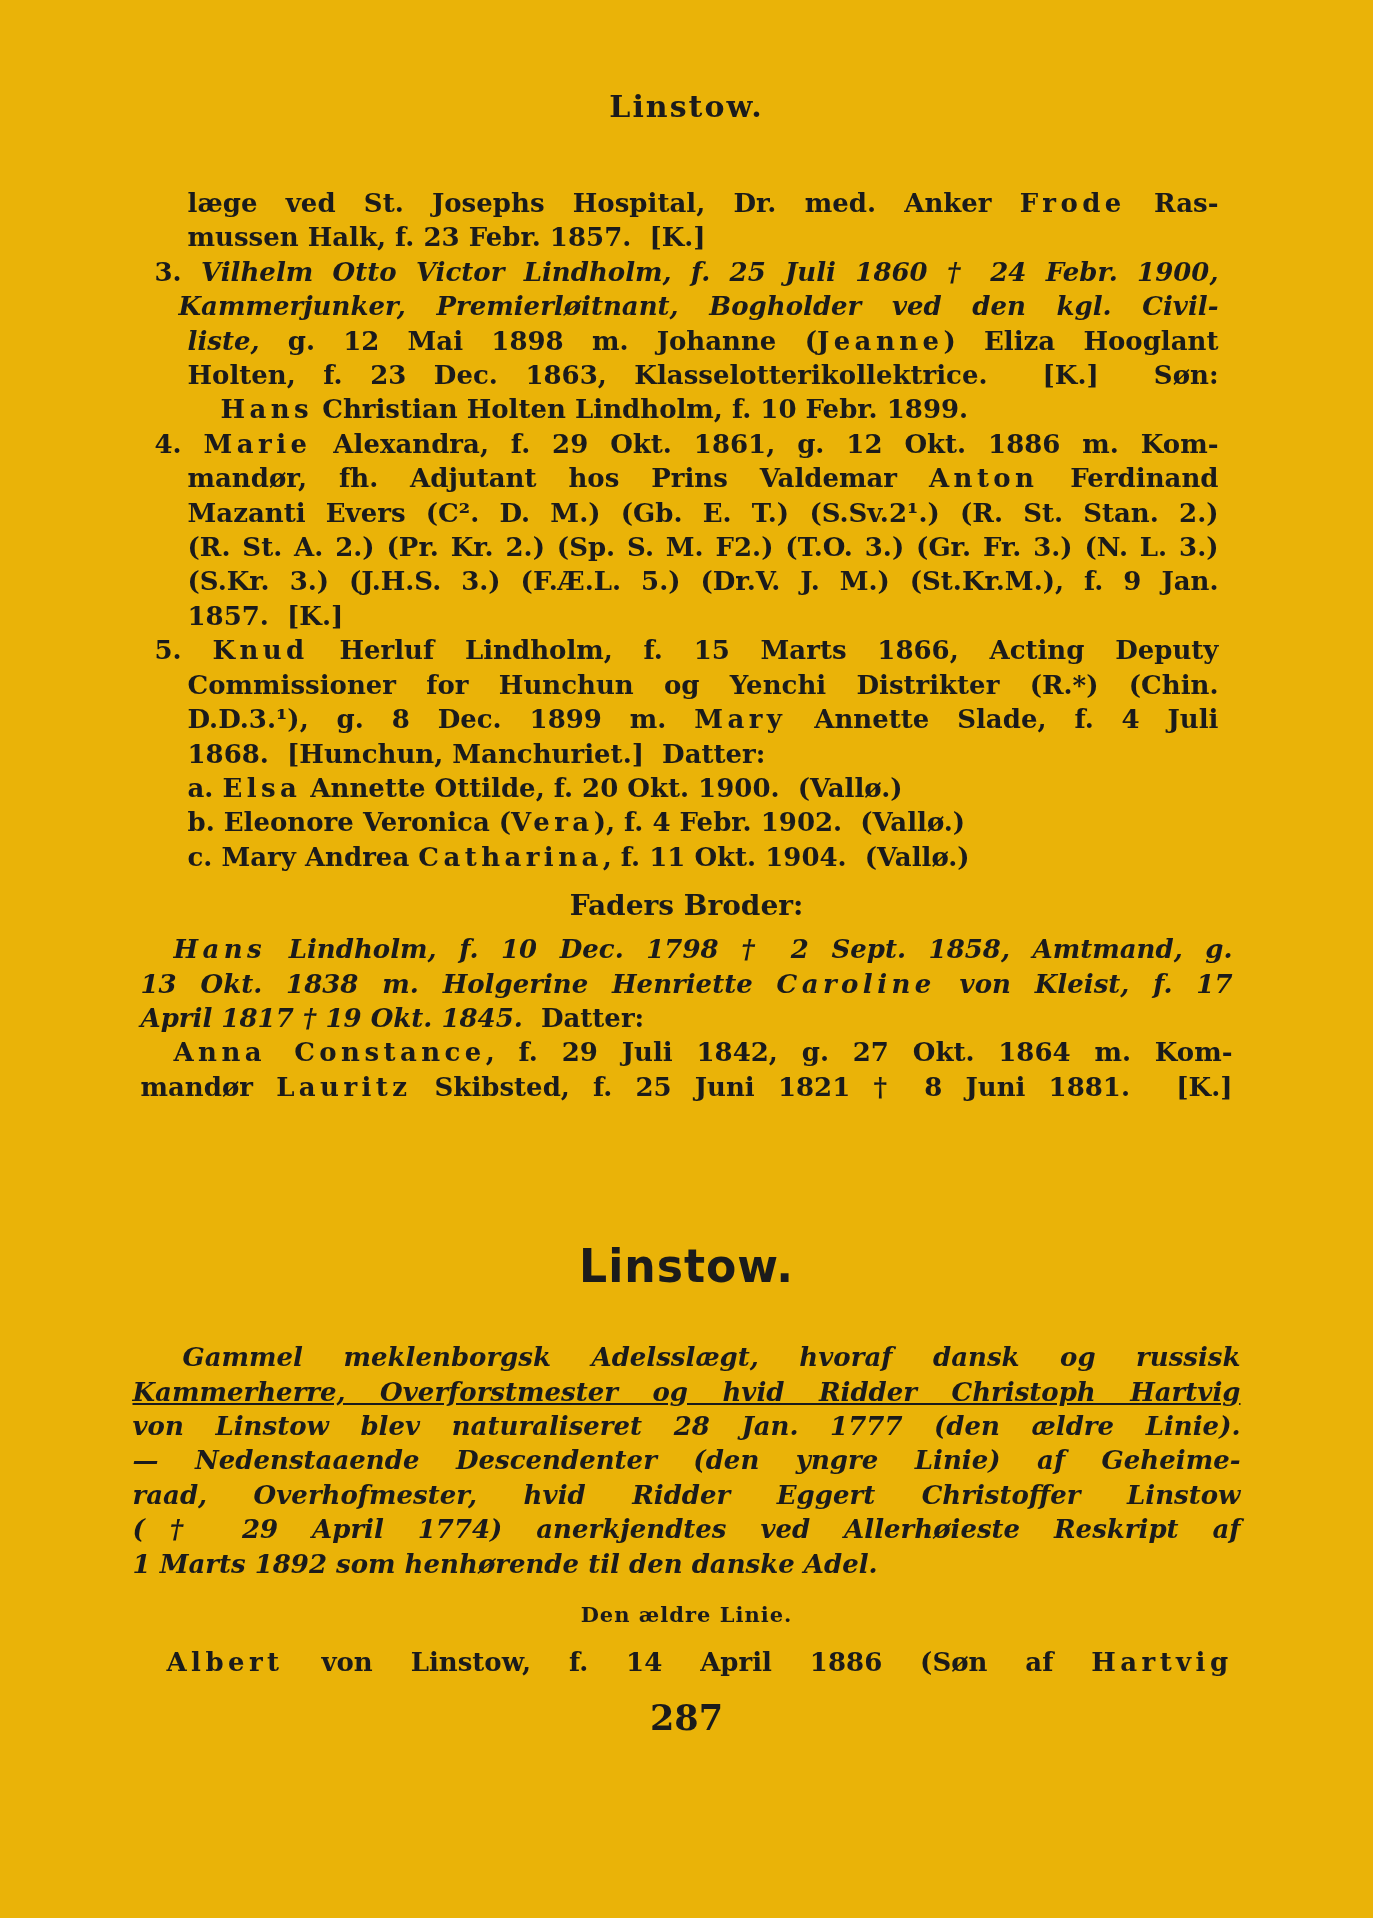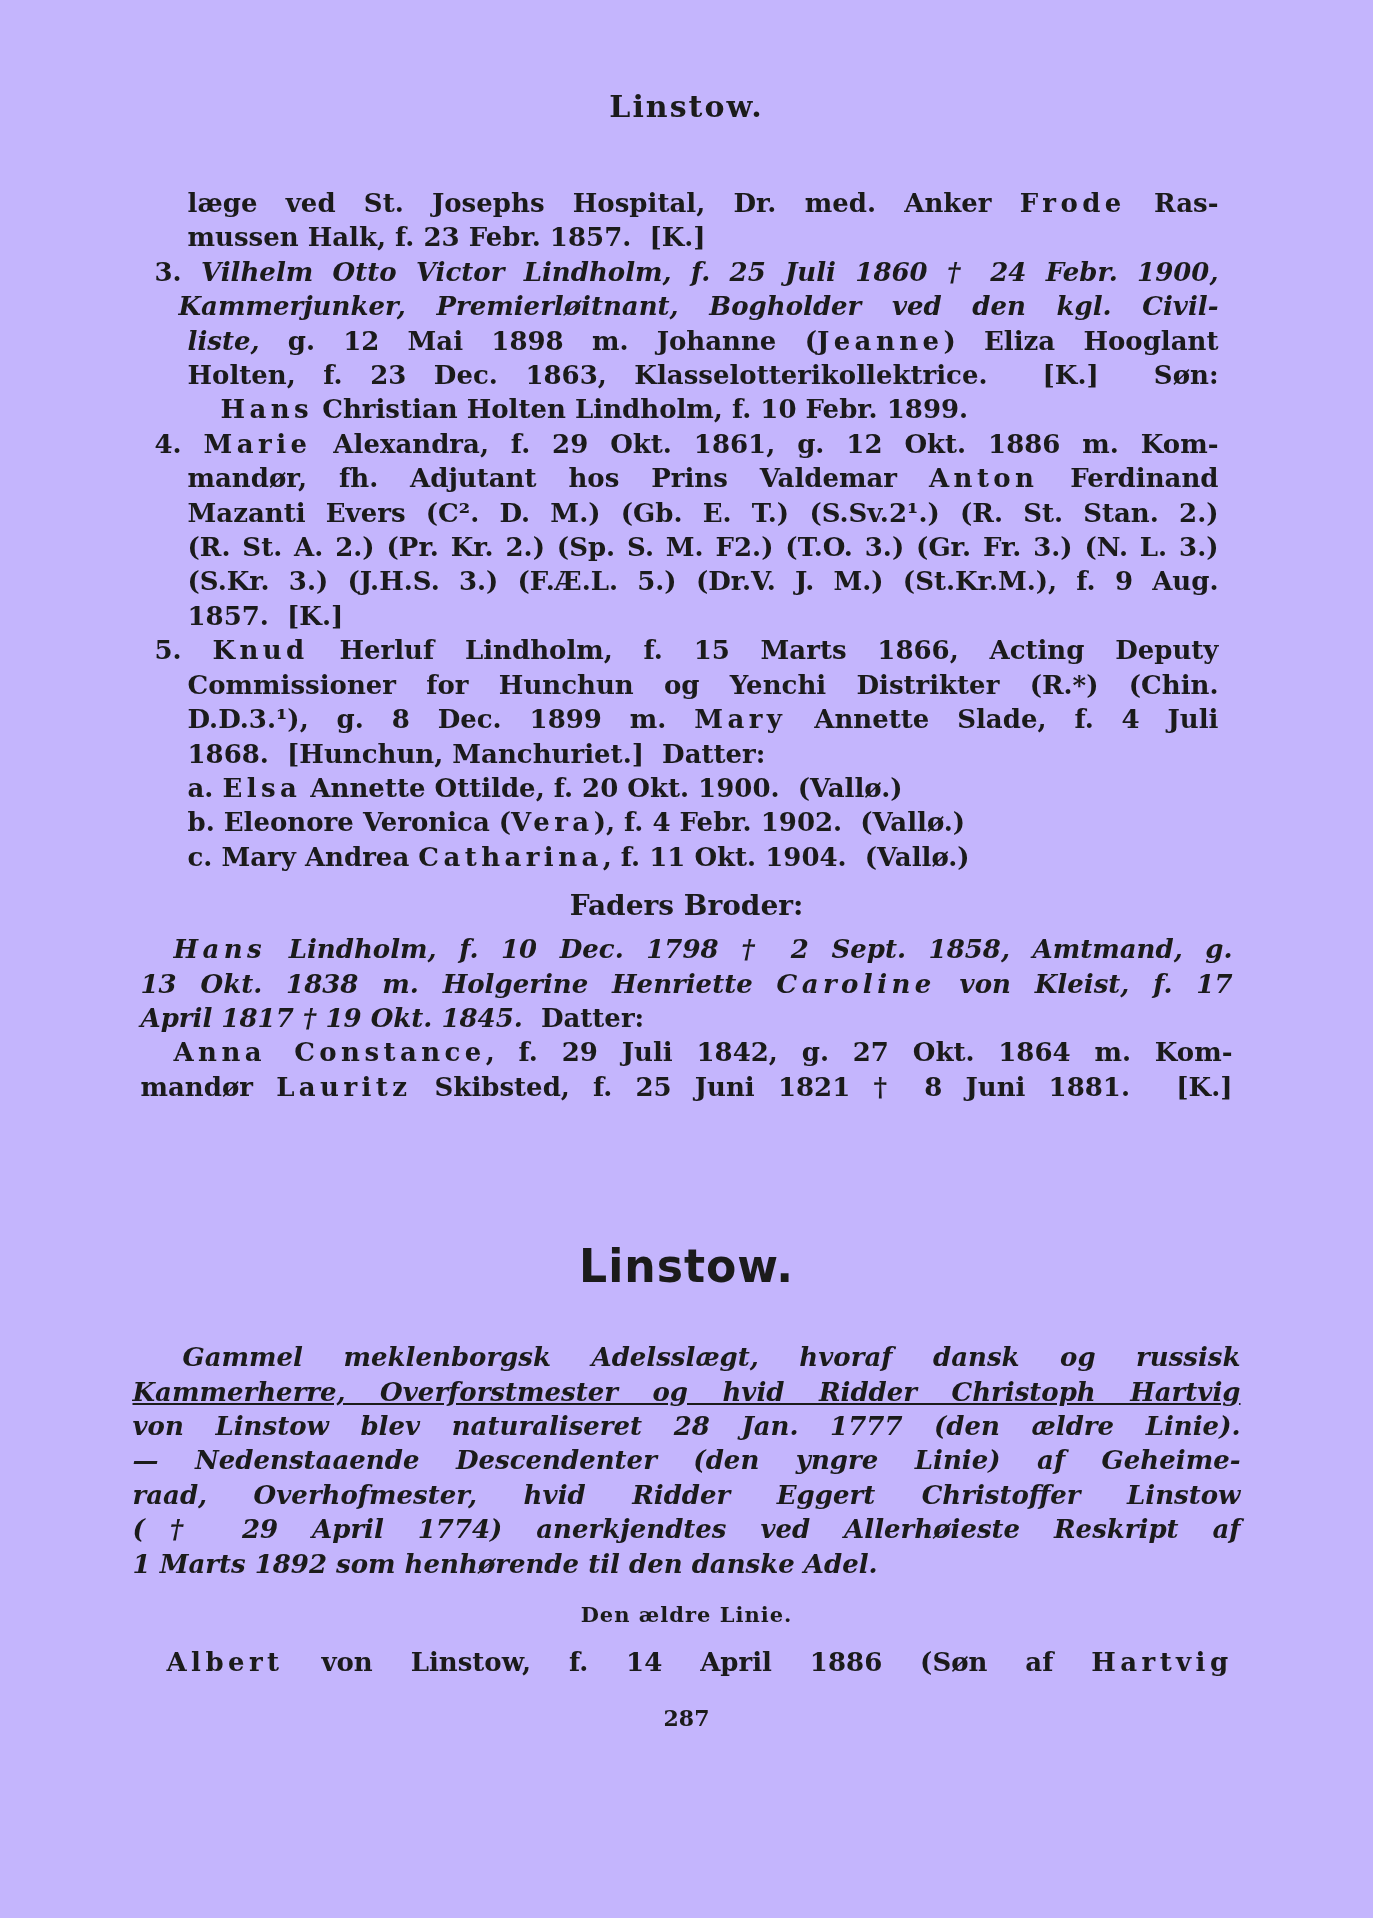--- a/index.html
+++ b/index.html
@@ -1,20 +1,20 @@
 <!DOCTYPE html>
 <html><head>
 <meta charset="utf-8">
 <style>
   html, body { margin: 0; padding: 0; }
   .page {
     position: relative;
     width: 1373px;
     height: 1918px;
-    background: #c4b5fd;
+    background: #eab308;
     color: #1b1b1b;
     font-family: "DejaVu Serif", "Liberation Serif", serif;
     font-weight: bold;
     overflow: hidden;
   }
   .runhead {
     padding-top: 88px;
     text-align: center;
     font-size: 30px;
     line-height: 38px;
@@ -53,21 +53,21 @@
   .h-elder {
     margin-top: 14px;
     text-align: center;
     font-size: 21px;
     line-height: 40px;
     letter-spacing: 1px;
   }
   .pagenum {
     margin-top: 22px;
     text-align: center;
-    font-size: 22px;
+    font-size: 35px;
     line-height: 34px;
   }
 </style>
 </head>
 <body>
 
 <div class="page">
 
   <div class="runhead">Linstow.</div>
 
@@ -81,21 +81,21 @@
         <div class="line j" style="margin-left: 24px;"><span class="seg-i">Kammerjunker, Premierløitnant, Bogholder ved den kgl. Civil-</span></div>
         <div class="line j" style="margin-left: 33px;"><span class="seg-i">liste, </span><span class="seg-n">g. 12 Mai 1898 m. Johanne (</span><span class="seg-s">Jeanne</span><span class="seg-n">) Eliza Hooglant</span></div>
         <div class="line j" style="margin-left: 33px;"><span class="seg-n">Holten, f. 23 Dec. 1863, Klasselotterikollektrice.&nbsp; [K.]&nbsp; Søn:</span></div>
         <div class="line" style="margin-left: 66px;"><span class="seg-s">Hans</span><span class="seg-n"> Christian Holten Lindholm, f. 10 Febr. 1899.</span></div>
       </div>
     <div class="para">
         <div class="line j" style="margin-left: 0px;"><span class="seg-n">4. </span><span class="seg-s">Marie</span><span class="seg-n"> Alexandra, f. 29 Okt. 1861, g. 12 Okt. 1886 m. Kom-</span></div>
         <div class="line j" style="margin-left: 33px;"><span class="seg-n">mandør, fh. Adjutant hos Prins Valdemar </span><span class="seg-s">Anton</span><span class="seg-n"> Ferdinand</span></div>
         <div class="line j" style="margin-left: 33px;"><span class="seg-n">Mazanti Evers (C². D. M.) (Gb. E. T.) (S.Sv.2¹.) (R. St. Stan. 2.)</span></div>
         <div class="line j" style="margin-left: 33px;"><span class="seg-n">(R. St. A. 2.) (Pr. Kr. 2.) (Sp. S. M. F2.) (T.O. 3.) (Gr. Fr. 3.) (N. L. 3.)</span></div>
-        <div class="line j" style="margin-left: 33px;"><span class="seg-n">(S.Kr. 3.) (J.H.S. 3.) (F.Æ.L. 5.) (Dr.V. J. M.) (St.Kr.M.), f. 9 Aug.</span></div>
+        <div class="line j" style="margin-left: 33px;"><span class="seg-n">(S.Kr. 3.) (J.H.S. 3.) (F.Æ.L. 5.) (Dr.V. J. M.) (St.Kr.M.), f. 9 Jan.</span></div>
         <div class="line" style="margin-left: 33px;"><span class="seg-n">1857.&nbsp; [K.]</span></div>
       </div>
     <div class="para">
         <div class="line j" style="margin-left: 0px;"><span class="seg-n">5. </span><span class="seg-s">Knud</span><span class="seg-n"> Herluf Lindholm, f. 15 Marts 1866, Acting Deputy</span></div>
         <div class="line j" style="margin-left: 33px;"><span class="seg-n">Commissioner for Hunchun og Yenchi Distrikter (R.*) (Chin.</span></div>
         <div class="line j" style="margin-left: 33px;"><span class="seg-n">D.D.3.¹), g. 8 Dec. 1899 m. </span><span class="seg-s">Mary</span><span class="seg-n"> Annette Slade, f. 4 Juli</span></div>
         <div class="line" style="margin-left: 33px;"><span class="seg-n">1868.&nbsp; [Hunchun, Manchuriet.]&nbsp; Datter:</span></div>
         <div class="line" style="margin-left: 33px;"><span class="seg-n">a. </span><span class="seg-s">Elsa</span><span class="seg-n"> Annette Ottilde, f. 20 Okt. 1900.&nbsp; (Vallø.)</span></div>
         <div class="line" style="margin-left: 33px;"><span class="seg-n">b. Eleonore Veronica (</span><span class="seg-s">Vera</span><span class="seg-n">), f. 4 Febr. 1902.&nbsp; (Vallø.)</span></div>
         <div class="line" style="margin-left: 33px;"><span class="seg-n">c. Mary Andrea </span><span class="seg-s">Catharina</span><span class="seg-n">, f. 11 Okt. 1904.&nbsp; (Vallø.)</span></div>

